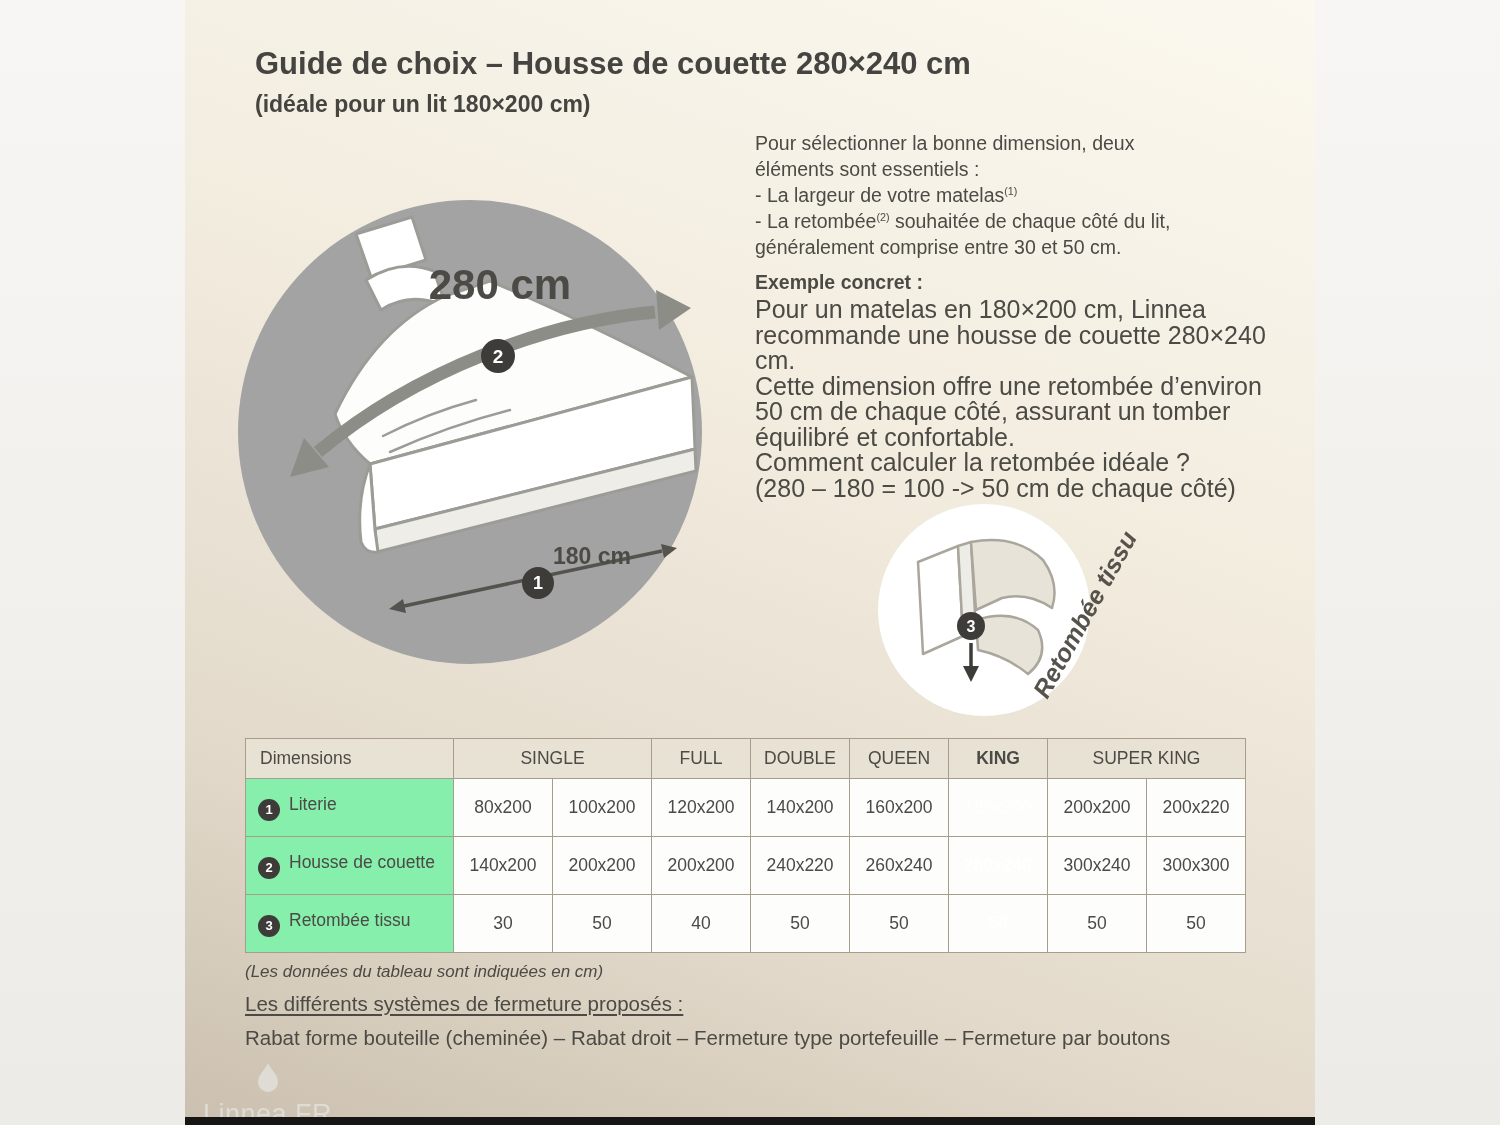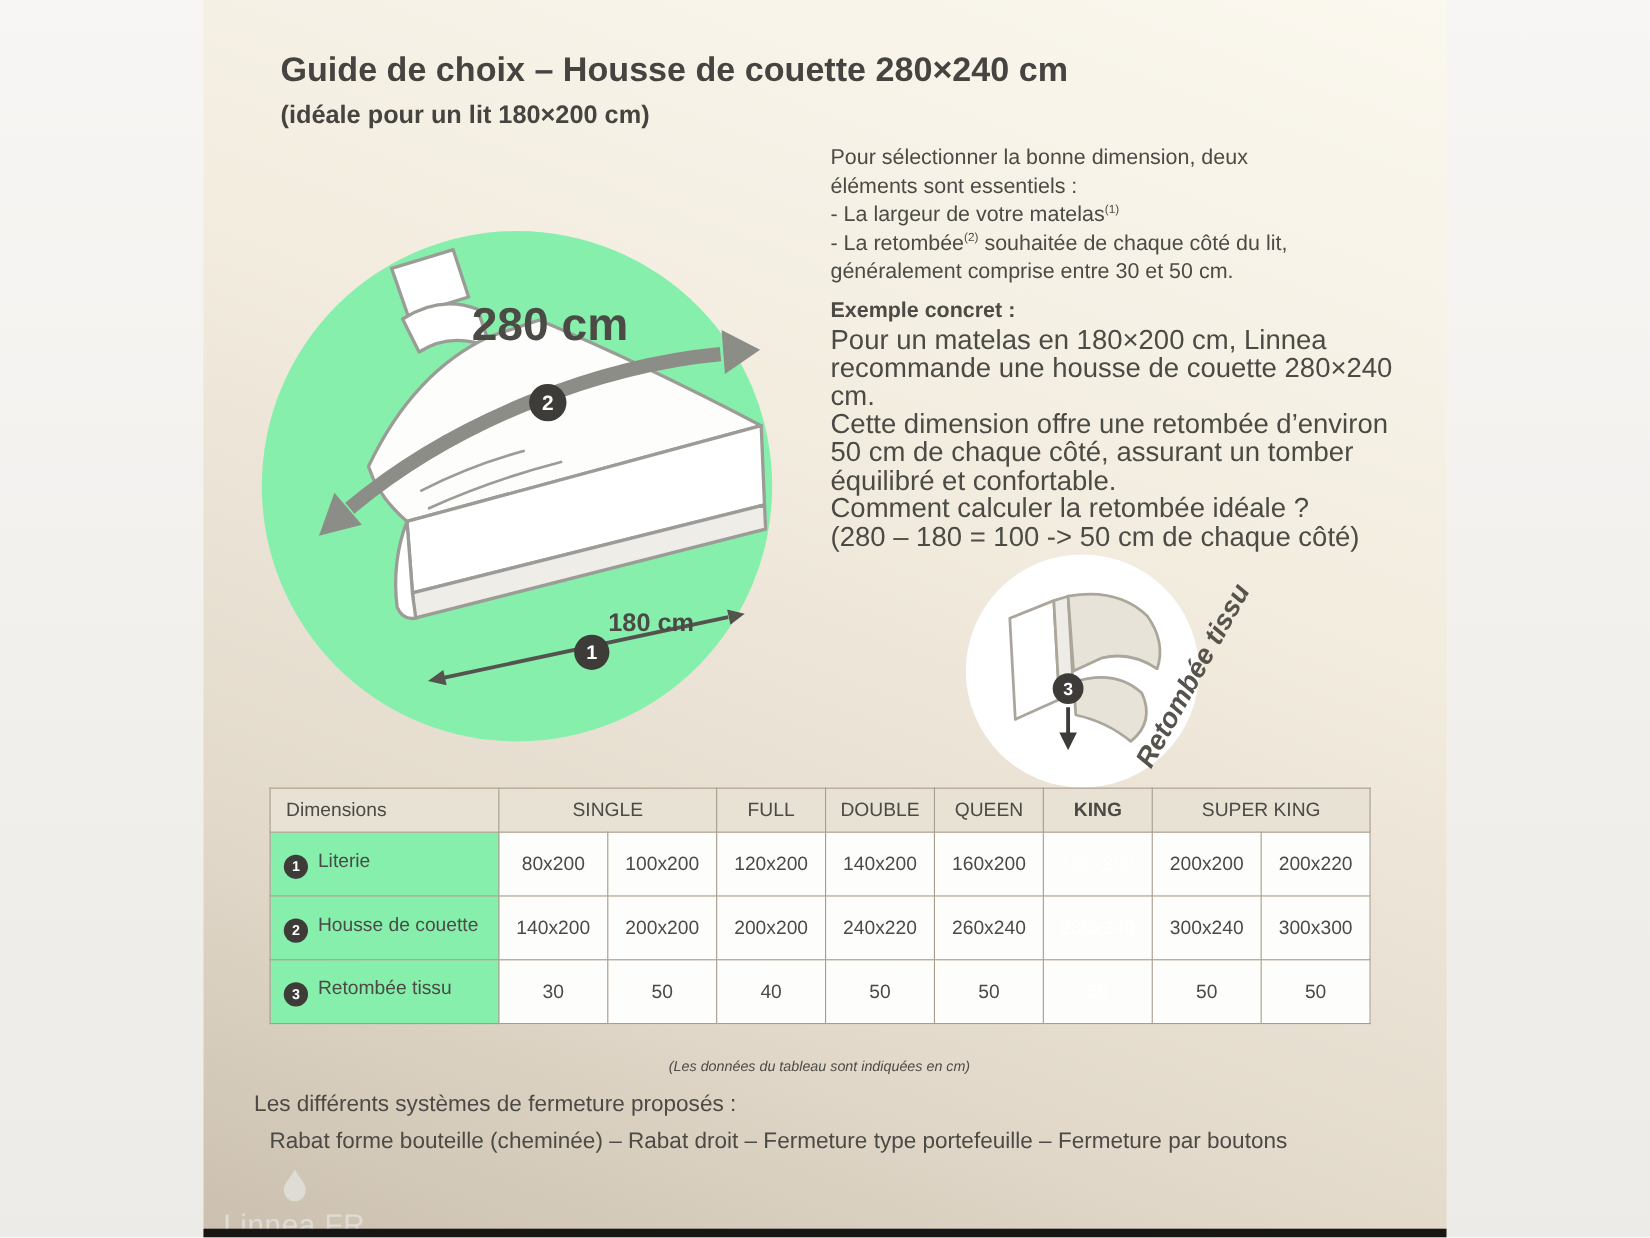--- a/index.html
+++ b/index.html
@@ -18,54 +18,54 @@
   .bottom-bar { position:absolute; left:185px; top:1117px; width:1130px; height:8px; background:#171614; }
 
   .title { left:255px; top:46px; font-size:31px; font-weight:700; color:#454440; }
   .subtitle { left:255px; top:91px; font-size:23px; font-weight:700; color:#454440; }
 
   .intro { left:755px; top:130px; width:525px; font-size:19.5px; line-height:26px; }
   .example-head { left:755px; top:271px; font-size:19.5px; font-weight:700; }
   .example-body { left:755px; top:297px; width:525px; font-size:25px; line-height:25.5px; }
   sup { font-size:0.55em; vertical-align:super; line-height:0; }
 
-  .circle-main { left:238px; top:210px; width:464px; height:464px; border-radius:50%; background:#86efac;text-align:right; }
+  .circle-main { left:238px; top:200px; width:464px; height:464px; border-radius:50%; background:#a3a3a3;text-align:right; }
   .circle-drop { left:878px; top:504px; width:212px; height:212px; border-radius:50%; background:#ffffff; }
   .circle-main svg, .circle-drop svg { display:block; width:100%; height:100%; }
   .bed-svg text, .drop-svg text { font-family:"Liberation Sans",sans-serif; }
   .drop-label {
     left:960px; top:600px; width:250px; text-align:center;
     transform:rotate(-61deg); transform-origin:center;
     font-size:25px; font-weight:700; font-style:italic; color:#56534c;
   }
 
   .size-table {
-    position:absolute; left:245px; top:716px; width:1000px;
+    position:absolute; left:245px; top:738px; width:1000px;
     border-collapse:collapse; table-layout:fixed; font-size:17.5px; color:#4b4a45;
   }
   .size-table th, .size-table td {
     border:1px solid #a79d8c; text-align:center; vertical-align:middle; padding:0;
   }
   .size-table thead th { height:40px; background:#e8e2d4; font-weight:400; }
   .size-table thead th.cell-dim { text-align:left; padding-left:14px; }
   .size-table thead th.cell-king { font-weight:700; }
   .size-table tbody td { height:58px; background:#fdfdfc; }
   .size-table tbody td.cell-label { background:#86efac; text-align:left; padding-left:12px; }
   .badge-t {
     display:inline-block; width:22px; height:22px; border-radius:50%;
     background:#3d3c39; color:#fff; font-size:13px; font-weight:700;
     text-align:center; line-height:22px; margin-right:9px; vertical-align:-4px;
   }
   td.hl { color:#ffffff; }
   td.hl-1 { background:linear-gradient(180deg,#cfc6b5,#c4b9a5); }
   td.hl-2 { background:linear-gradient(180deg,#c4b9a5,#b2a58f); font-weight:700; }
   td.hl-3 { background:linear-gradient(180deg,#b2a58f,#a1937b); font-weight:700; }
 
-  .table-note { left:245px; top:962px; width:1000px; text-align:center; font-style:italic; font-size:13px; }
-  .closures-head { left:231px; top:992px; font-size:20.5px; text-underline-offset:3px;text-align:center; }
+  .table-note { left:245px; top:962px; width:1000px; text-align:left; font-style:italic; font-size:17px; }
+  .closures-head { left:245px; top:992px; font-size:20.5px; text-decoration:underline; text-underline-offset:3px;text-align:center; }
   .closures-line { left:245px; top:1026px; font-size:20.5px; }
 
   .watermark { left:203px; top:1062px; display:flex; align-items:center; gap:7px;
     font-size:27px; color:#dfdcd5; letter-spacing:0.5px;flex-direction:column; }
 </style>
 </head>
 <body>
 
 <div class="canvas">
   <div class="content-bg"></div>

